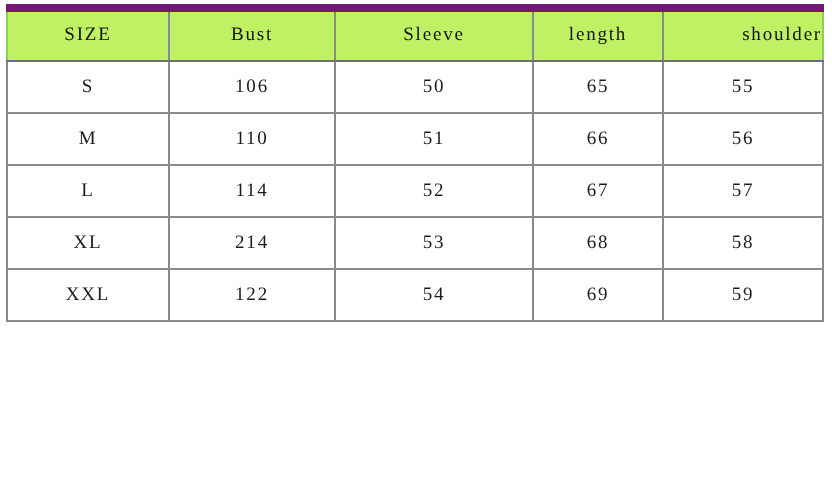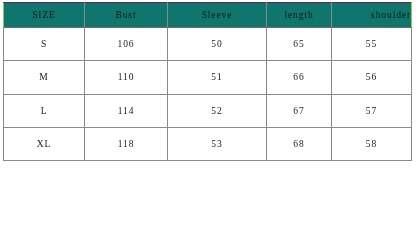--- a/index.html
+++ b/index.html
@@ -38,24 +38,24 @@
     vertical-align: middle;
     font-family: "Liberation Serif", "DejaVu Serif", serif;
     font-size: 9.5px;
     letter-spacing: 0.9px;
     color: #1b1b1b;
     padding: 0;
     white-space: nowrap;
   }
 
   table.size-chart thead th {
-    background: #0f766e;
+    background: #bef264;
     height: 24px;
     font-weight: normal;
-    border-top: 1px solid #701a75;
+    border-top: 4px solid #701a75;
     border-bottom: 1px solid #6f6f6f;
     color: #141414;
   }
 
   table.size-chart thead th:first-child {
     border-left: 1px solid #8ccf4e;
   }
   table.size-chart thead th:last-child {
     border-right: 1px solid #8ccf4e;
     text-align: right;
@@ -111,20 +111,27 @@
       </tr>
       <tr>
         <td>L</td>
         <td>114</td>
         <td>52</td>
         <td>67</td>
         <td>57</td>
       </tr>
       <tr>
         <td>XL</td>
-        <td>118</td>
+        <td>214</td>
         <td>53</td>
         <td>68</td>
         <td>58</td>
+      </tr>
+      <tr>
+        <td>XXL</td>
+        <td>122</td>
+        <td>54</td>
+        <td>69</td>
+        <td>59</td>
       </tr>
     </tbody>
   </table>
 </div>
 
 </body></html>

